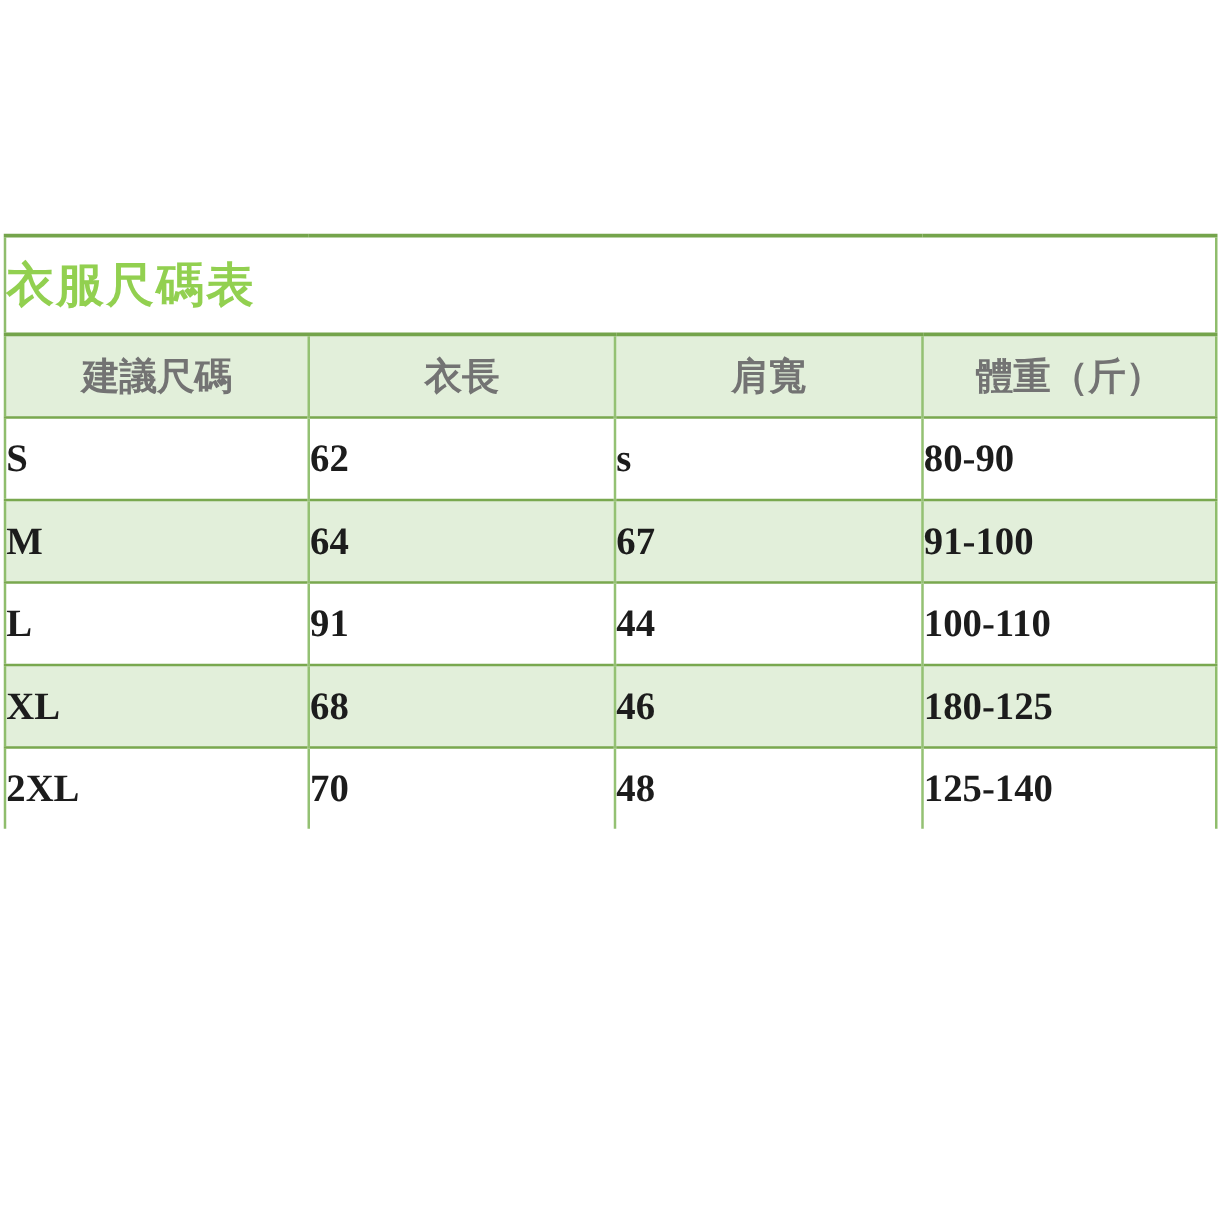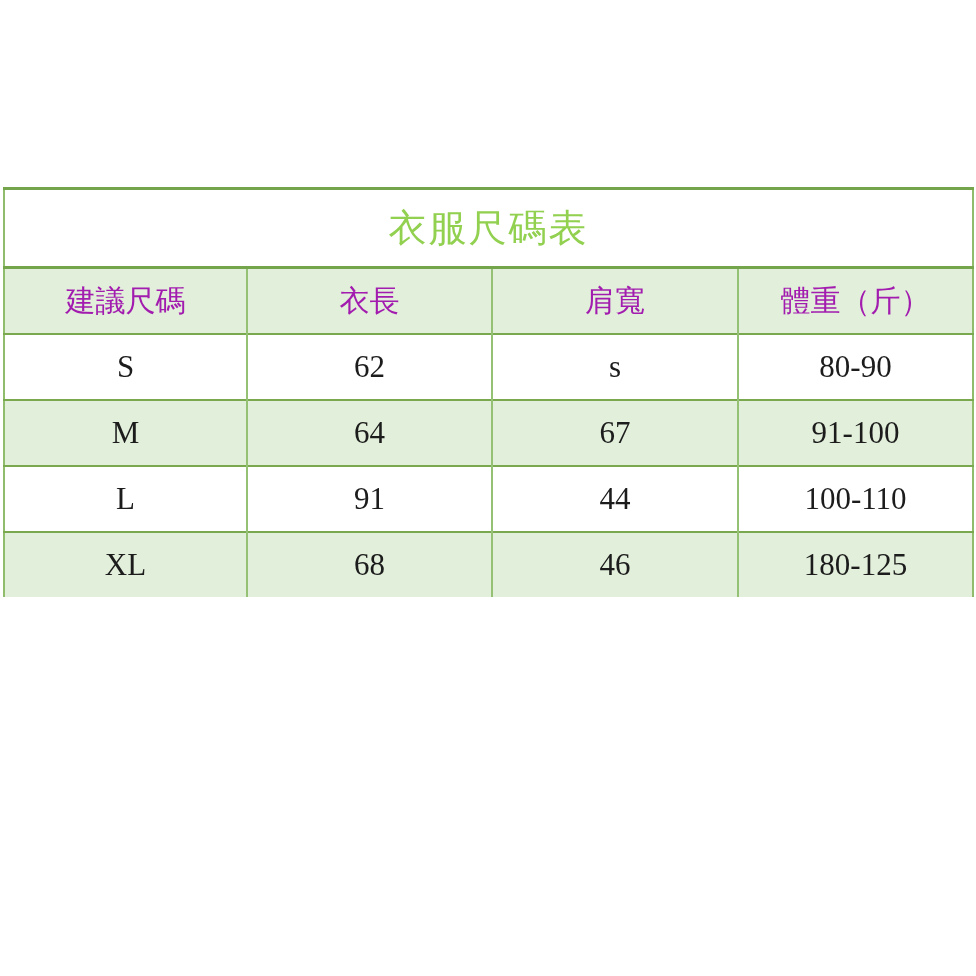--- a/index.html
+++ b/index.html
@@ -29,41 +29,40 @@
     border-right: 2px solid #8fbd6c;
     border-bottom: none;
   }
   col.c1 { width: 243px; }
   col.c2 { width: 245px; }
   col.c3 { width: 246px; }
   col.c4 { width: 235px; }
 
   td, th {
     border-left: 2px solid #94c173;
-    text-align: center;
     vertical-align: middle;
     padding: 0;
-    font-weight: normal;
+    font-weight: bold;
   }
   td:first-child, th:first-child { border-left: none; }
 
   tr.title-row td {
     height: 76px;
     border-top: none;
     border-left: none;
     background: #ffffff;
     color: #92d050;
     font-size: 38px;
     letter-spacing: 2px;
   }
   tr.header-row th {
     height: 64px;
     border-top: 3px solid #74a44b;
     background: #e2efda;
-    color: #a21caf;
+    color: #737373;
     font-size: 30px;
   }
   tr.data-row td {
     height: 64px;
     border-top: 2px solid #79a84f;
     color: #1c1c1c;
     font-size: 31px;
     background: #ffffff;
   }
   tr.data-row.stripe td {
@@ -111,15 +110,21 @@
         <td>91</td>
         <td>44</td>
         <td>100-110</td>
       </tr>
       <tr class="data-row stripe">
         <td>XL</td>
         <td>68</td>
         <td>46</td>
         <td>180-125</td>
       </tr>
+      <tr class="data-row">
+        <td>2XL</td>
+        <td>70</td>
+        <td>48</td>
+        <td>125-140</td>
+      </tr>
     </tbody>
   </table>
 </div>
 
 </body></html>

